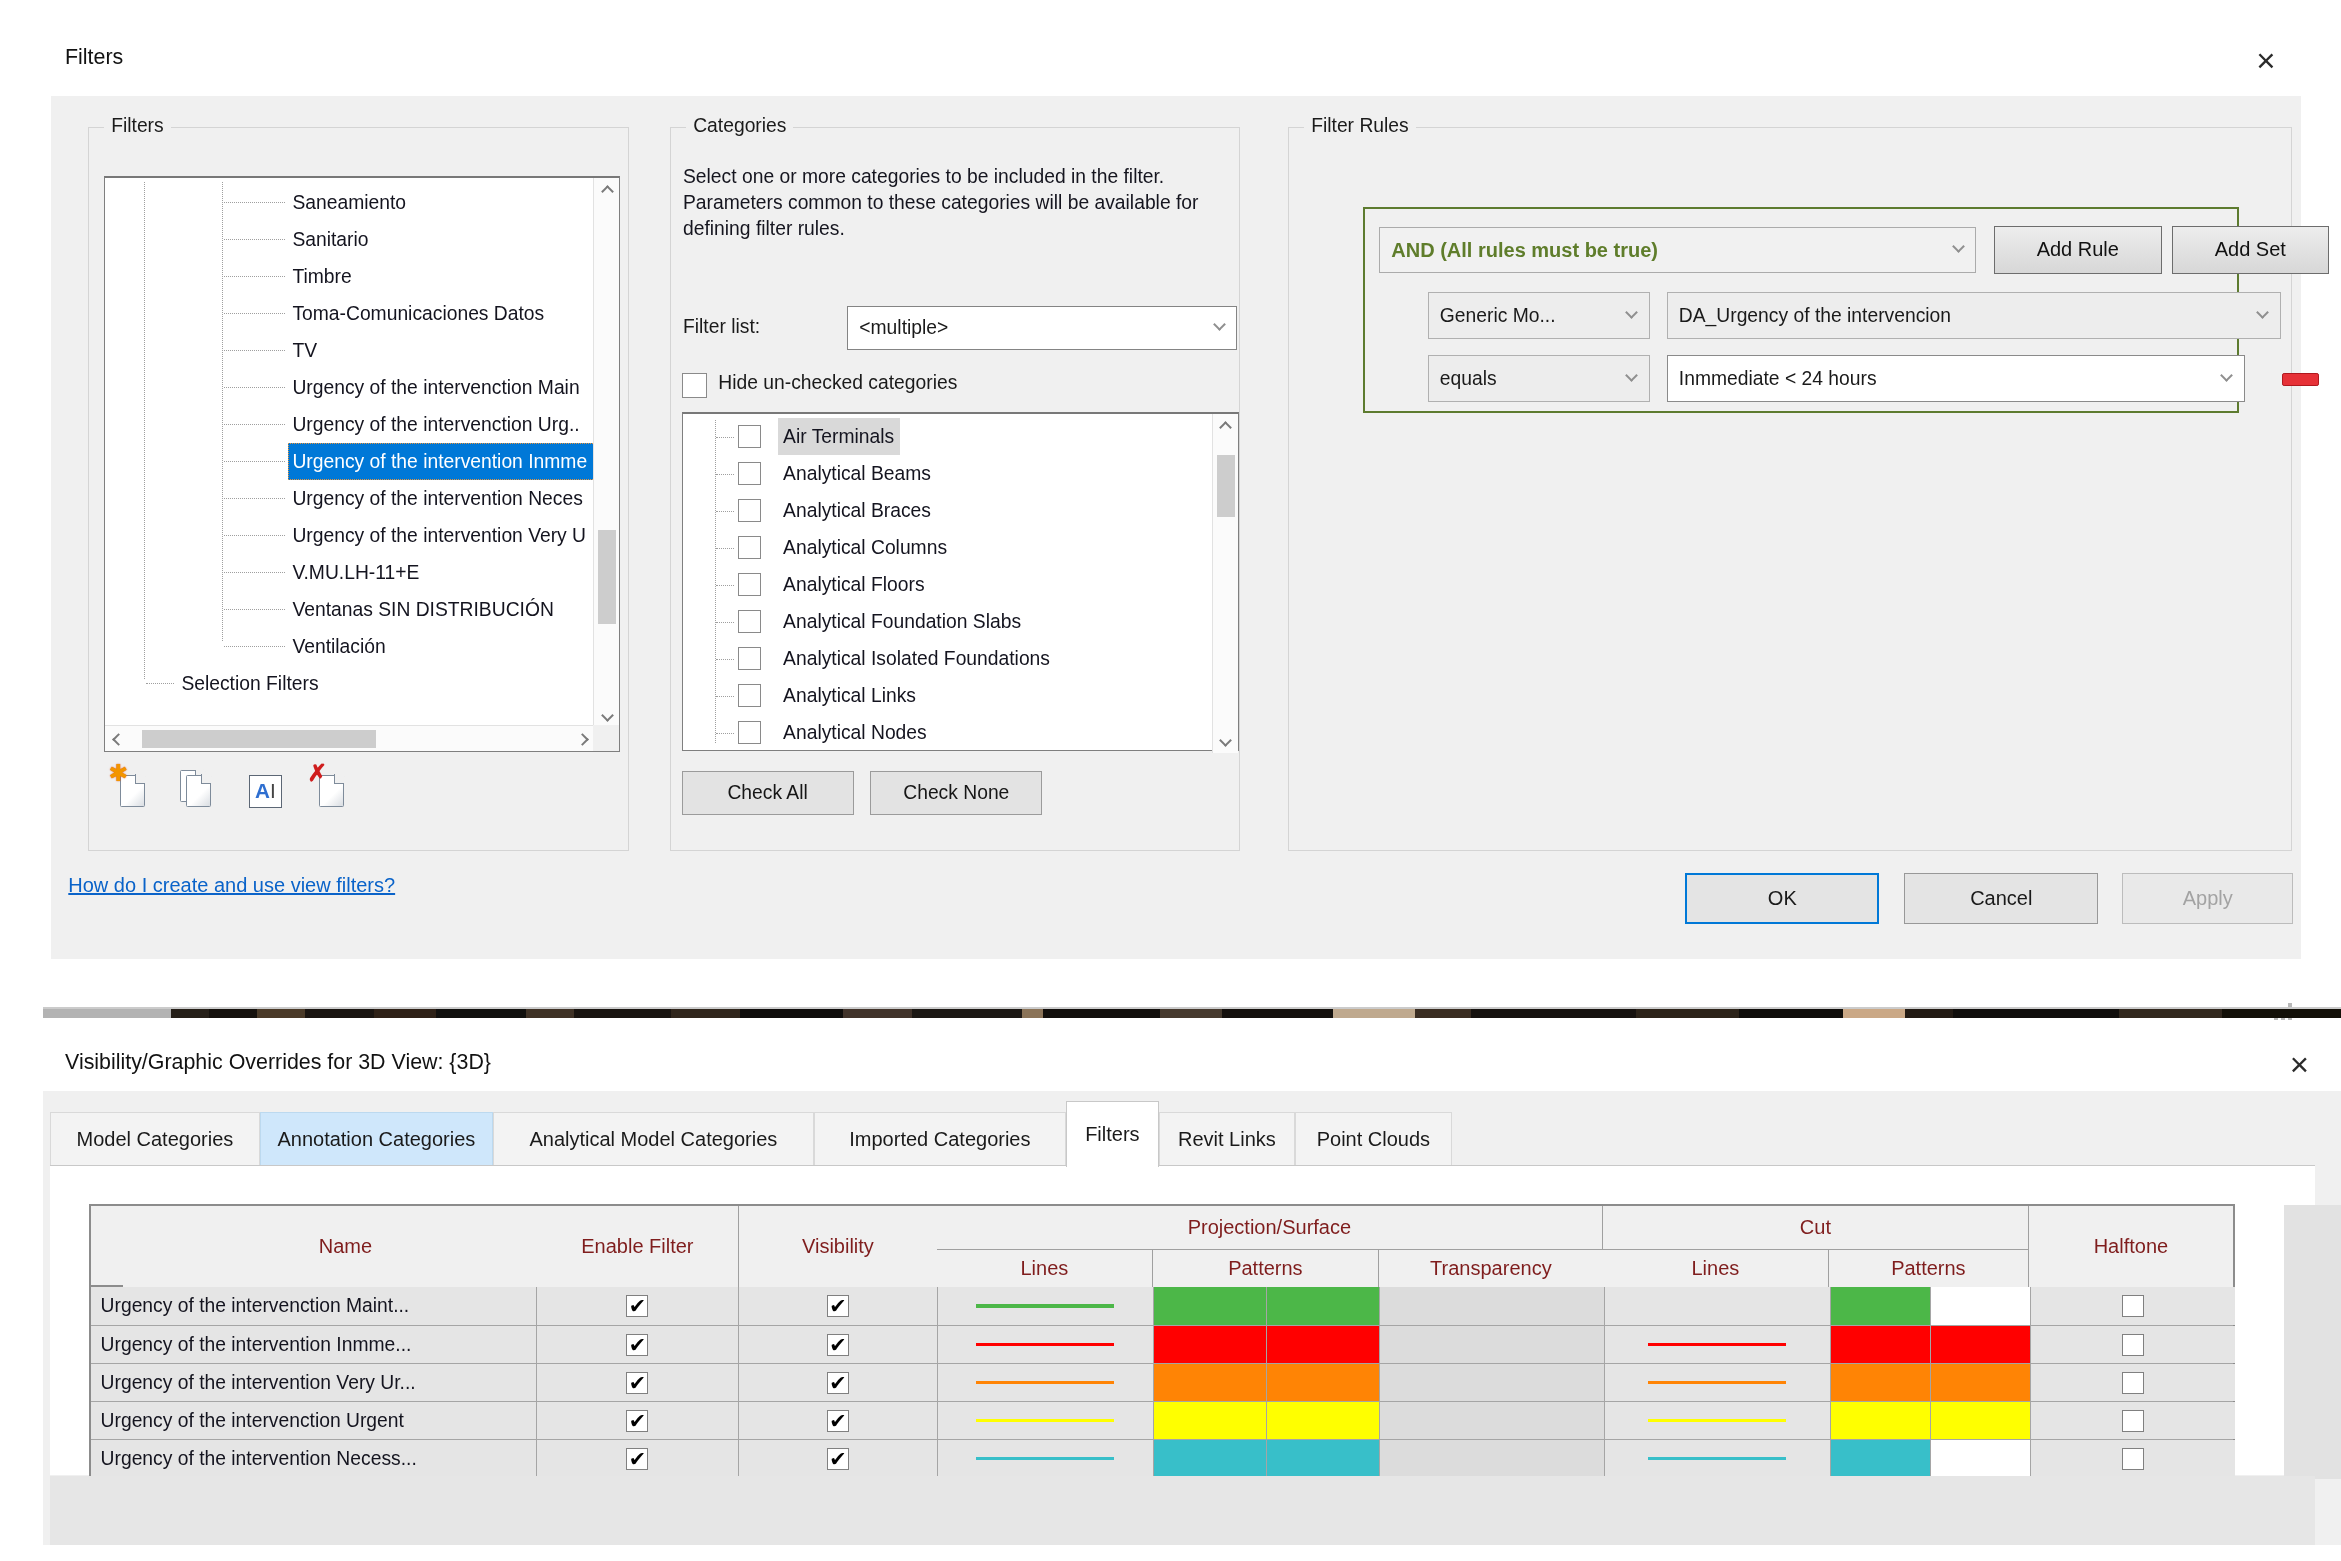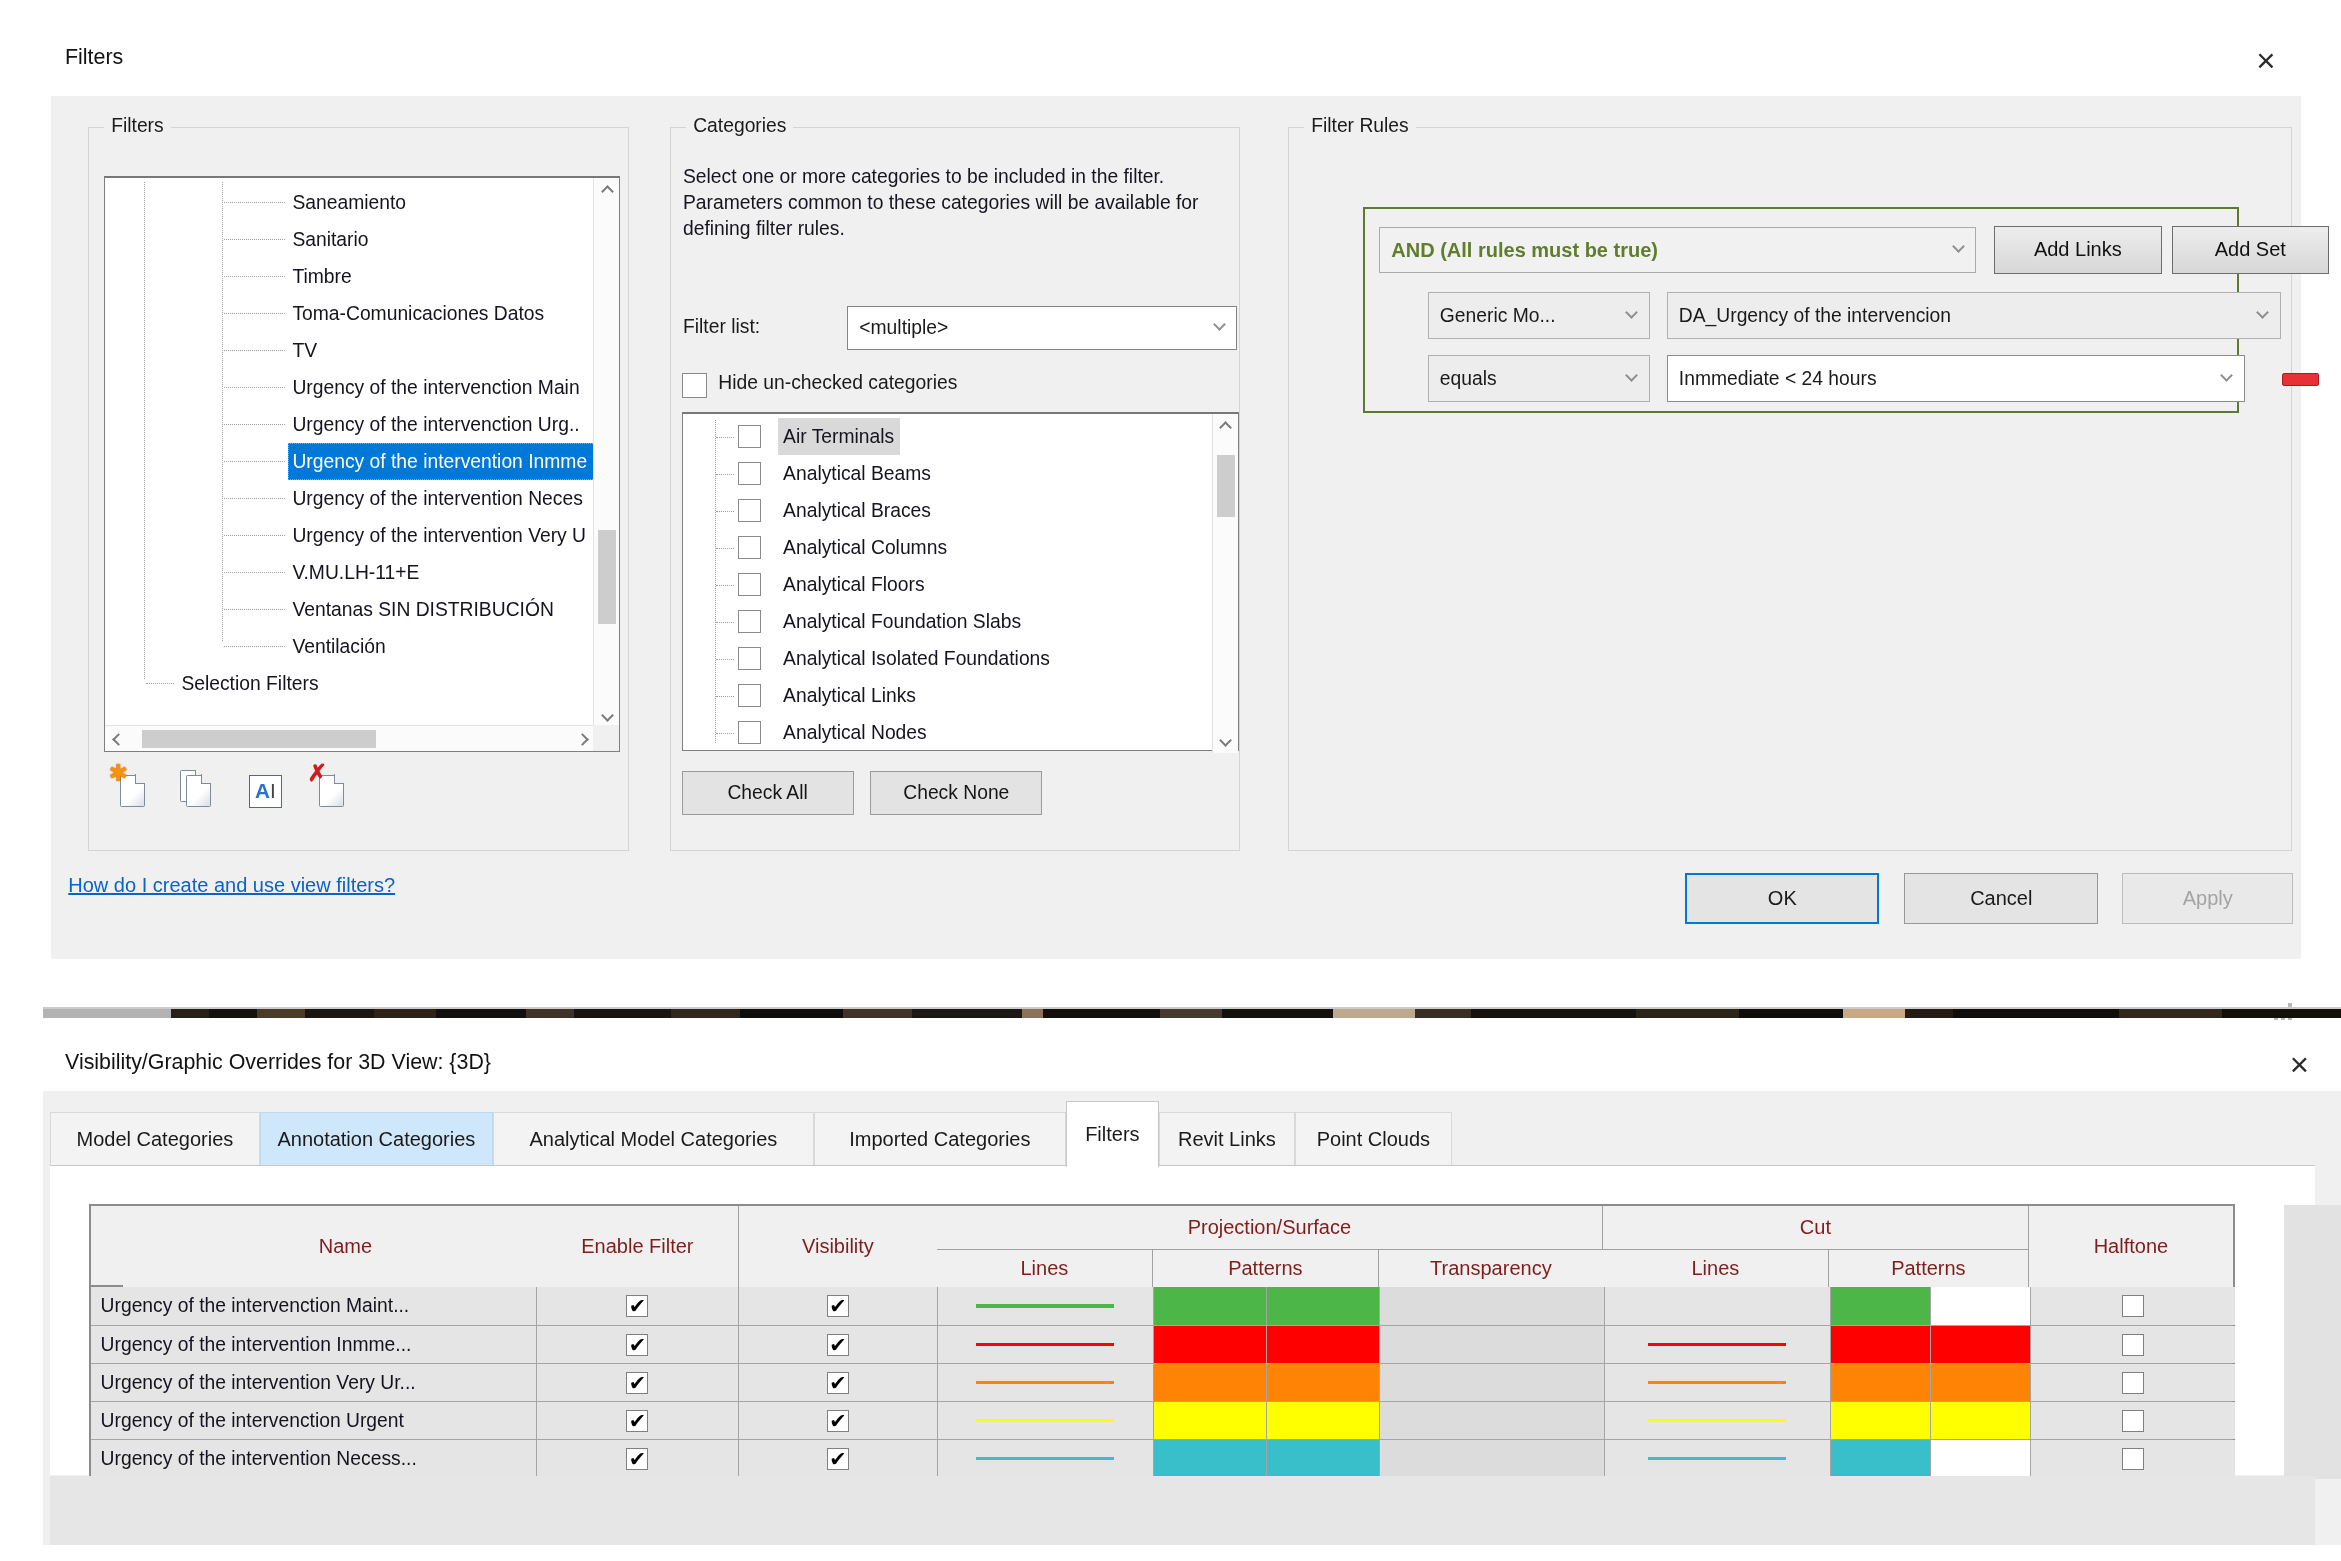--- a/index.html
+++ b/index.html
@@ -309,21 +309,21 @@
     </div>
 
     <div id="grp-rules" class="groupbox">
       <span class="gb-label">Filter Rules</span>
 
       <div id="rules-box">
         <div id="and-combo" class="combo">
           <span class="val">AND (All rules must be true)</span>
           <i class="chev down"></i>
         </div>
-        <div id="add-rule" class="rule-btn">Add Links</div>
+        <div id="add-rule" class="rule-btn">Add Rule</div>
         <div id="add-set" class="rule-btn">Add Set</div>
 
         <div id="rule-cat" class="combo rule-dd">
           <span class="val">Generic Mo...</span>
           <i class="chev down"></i>
         </div>
         <div id="rule-par" class="combo rule-dd">
           <span class="val">DA_Urgency of the intervencion</span>
           <i class="chev down"></i>
         </div>

